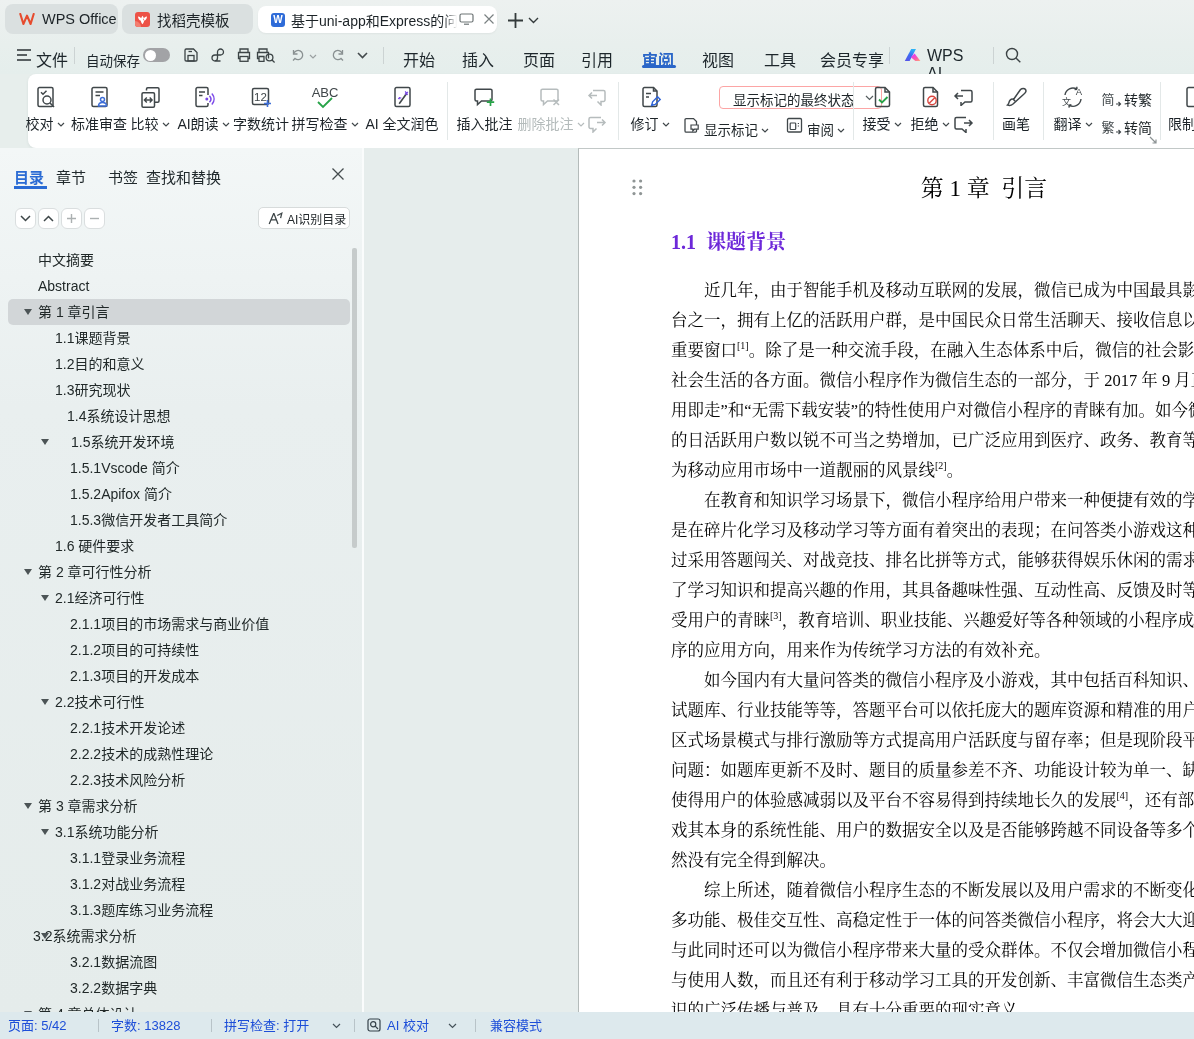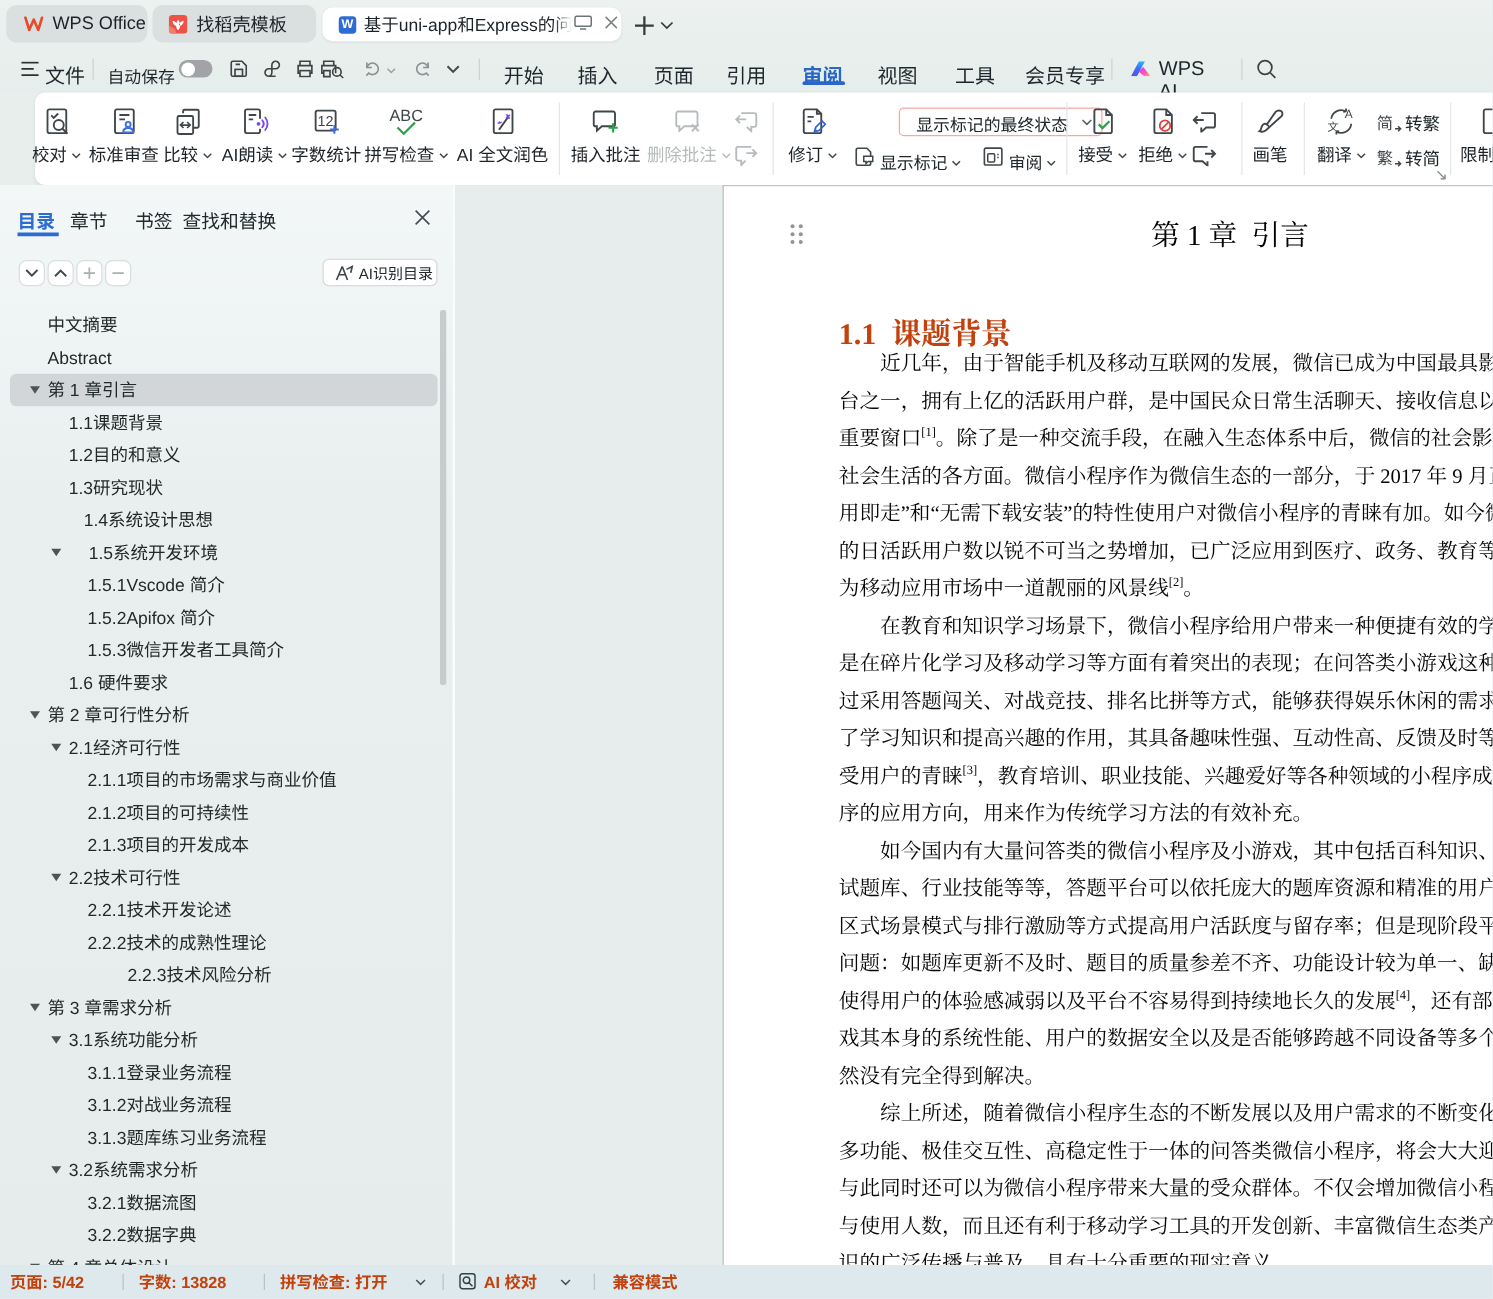--- a/index.html
+++ b/index.html
@@ -37,21 +37,21 @@
 
 .stab{position:absolute;top:18px;font-size:15px;color:#212a2d;}
 .sbtn{position:absolute;top:60px;width:19px;height:19px;background:#fff;border:1px solid #dadedf;border-radius:6px;
   display:flex;align-items:center;justify-content:center;}
 .tocrow{position:absolute;left:0;width:362px;height:26px;line-height:26px;font-size:14px;color:#212929;white-space:nowrap;}
 .tri{position:absolute;top:10px;width:0;height:0;border-left:4.5px solid transparent;border-right:4.5px solid transparent;border-top:6px solid #4c5456;}
 .bl{white-space:nowrap;}
 sup{font-size:10px;line-height:0;position:relative;top:-1px;}
 
 #statusbar{position:absolute;top:1012px;left:0;width:1194px;height:27px;background:#dde9ed;
-  font-size:13px;color:#c2410c;font-weight:bold;}
+  font-size:13px;color:#1d4ed8;}
 .sdiv{position:absolute;top:7px;width:1px;height:13px;background:#b8c3c8;}
 .sitem{position:absolute;top:6px;line-height:15px;}
 svg{display:inline-block;}
 </style>
 </head>
 <body>
 <div id="topbg"></div>
 
 <div id="topbar">
   <div class="tab" style="left:5px;width:113px;">
@@ -451,27 +451,27 @@
     <div class="tocrow" style="top:359px;"><span style="margin-left:70px;">1.5.3微信开发者工具简介</span></div>
     <div class="tocrow" style="top:385px;"><span style="margin-left:55px;">1.6 硬件要求</span></div>
     <div class="tocrow" style="top:411px;"><div class="tri" style="left:24px;"></div><span style="margin-left:38px;">第 2 章可行性分析</span></div>
     <div class="tocrow" style="top:437px;"><div class="tri" style="left:41px;"></div><span style="margin-left:55px;">2.1经济可行性</span></div>
     <div class="tocrow" style="top:463px;"><span style="margin-left:70px;">2.1.1项目的市场需求与商业价值</span></div>
     <div class="tocrow" style="top:489px;"><span style="margin-left:70px;">2.1.2项目的可持续性</span></div>
     <div class="tocrow" style="top:515px;"><span style="margin-left:70px;">2.1.3项目的开发成本</span></div>
     <div class="tocrow" style="top:541px;"><div class="tri" style="left:41px;"></div><span style="margin-left:55px;">2.2技术可行性</span></div>
     <div class="tocrow" style="top:567px;"><span style="margin-left:70px;">2.2.1技术开发论述</span></div>
     <div class="tocrow" style="top:593px;"><span style="margin-left:70px;">2.2.2技术的成熟性理论</span></div>
-    <div class="tocrow" style="top:619px;padding-left:32px;"><span style="margin-left:70px;">2.2.3技术风险分析</span></div>
+    <div class="tocrow" style="top:619px;"><span style="margin-left:70px;">2.2.3技术风险分析</span></div>
     <div class="tocrow" style="top:645px;"><div class="tri" style="left:24px;"></div><span style="margin-left:38px;">第 3 章需求分析</span></div>
     <div class="tocrow" style="top:671px;"><div class="tri" style="left:41px;"></div><span style="margin-left:55px;">3.1系统功能分析</span></div>
     <div class="tocrow" style="top:697px;"><span style="margin-left:70px;">3.1.1登录业务流程</span></div>
     <div class="tocrow" style="top:723px;"><span style="margin-left:70px;">3.1.2对战业务流程</span></div>
     <div class="tocrow" style="top:749px;"><span style="margin-left:70px;">3.1.3题库练习业务流程</span></div>
-    <div class="tocrow" style="top:775px;"><div class="tri" style="left:41px;"></div><span style="margin-left:55px;">3.2系统需求分析</span></div>
+    <div class="tocrow" style="top:775px;"><div class="tri" style="left:41px;"></div><span style="margin-left:33px;">3.2系统需求分析</span></div>
     <div class="tocrow" style="top:801px;"><span style="margin-left:70px;">3.2.1数据流图</span></div>
     <div class="tocrow" style="top:827px;"><span style="margin-left:70px;">3.2.2数据字典</span></div>
     <div class="tocrow" style="top:853px;"><div class="tri" style="left:24px;"></div><span style="margin-left:38px;">第 4 章总体设计</span></div>
 
     <div class="abs" style="left:352px;top:100px;width:4.5px;height:300px;background:#c6cbcb;border-radius:2px;"></div>
   </div>
   <div id="sdivider"></div>
   <div id="docarea">
     <div id="page"></div>
 
@@ -479,21 +479,21 @@
         <g fill="#8f9595">
           <circle cx="2" cy="2" r="1.6"></circle>
           <circle cx="8.6" cy="2" r="1.6"></circle>
           <circle cx="2" cy="8.3" r="1.6"></circle>
           <circle cx="8.6" cy="8.3" r="1.6"></circle>
           <circle cx="2" cy="14.6" r="1.6"></circle>
           <circle cx="8.6" cy="14.6" r="1.6"></circle>
         </g>
       </svg>
     <div id="doctitle" class="abs" style="left:420px;top:22px;width:400px;text-align:center;font-family:'Liberation Serif','Noto Serif CJK SC',serif;font-weight:normal;font-size:23px;color:#000;white-space:nowrap;">第 1 章&nbsp; 引言</div>
-    <div id="docheading" class="abs" style="left:307px;top:99px;font-family:'Liberation Serif','Noto Serif CJK SC',serif;font-weight:bold;font-size:24px;color:#c2410c;white-space:nowrap;">1.1&nbsp; 课题背景</div>
+    <div id="docheading" class="abs" style="left:307px;top:78px;font-family:'Liberation Serif','Noto Serif CJK SC',serif;font-weight:bold;font-size:20px;color:#6d28d9;white-space:nowrap;">1.1&nbsp; 课题背景</div>
     <div id="docbody" class="abs" style="left:307px;top:128px;width:523px;font-family:'Liberation Serif','Noto Serif CJK SC',serif;font-size:16.5px;line-height:30px;color:#060606;">
       <div class="bl" style="padding-left:33px;">近几年，由于智能手机及移动互联网的发展，微信已成为中国最具影响</div>
       <div class="bl">台之一，拥有上亿的活跃用户群，是中国民众日常生活聊天、接收信息以及</div>
       <div class="bl">重要窗口<sup>[1]</sup>。除了是一种交流手段，在融入生态体系中后，微信的社会影响</div>
       <div class="bl">社会生活的各方面。微信小程序作为微信生态的一部分，于 2017 年 9 月正式</div>
       <div class="bl">用即走”和“无需下载安装”的特性使用户对微信小程序的青睐有加。如今微</div>
       <div class="bl">的日活跃用户数以锐不可当之势增加，已广泛应用到医疗、政务、教育等领</div>
       <div class="bl">为移动应用市场中一道靓丽的风景线<sup>[2]</sup>。</div>
       <div class="bl" style="padding-left:33px;">在教育和知识学习场景下，微信小程序给用户带来一种便捷有效的学习</div>
       <div class="bl">是在碎片化学习及移动学习等方面有着突出的表现；在问答类小游戏这种场</div>

